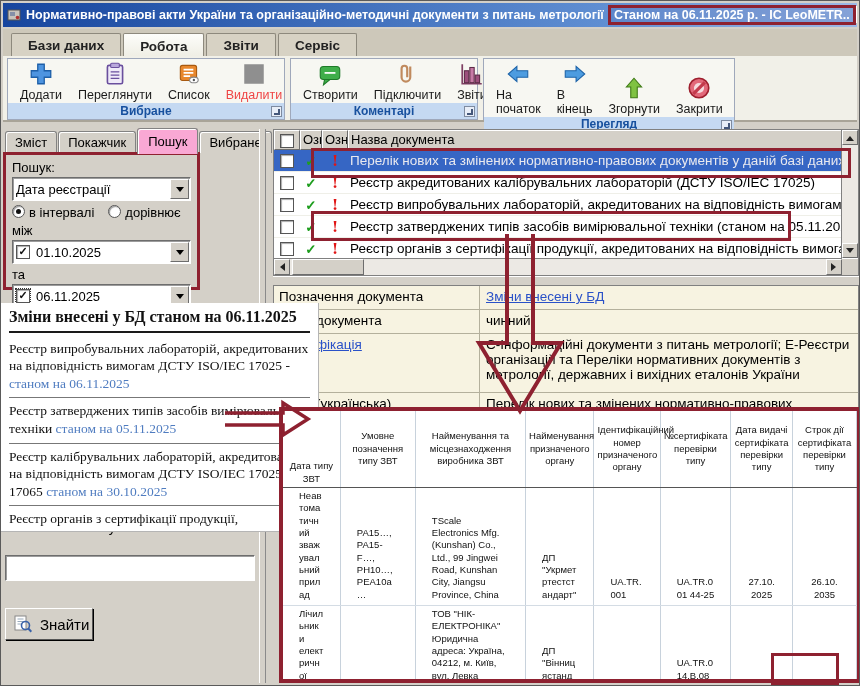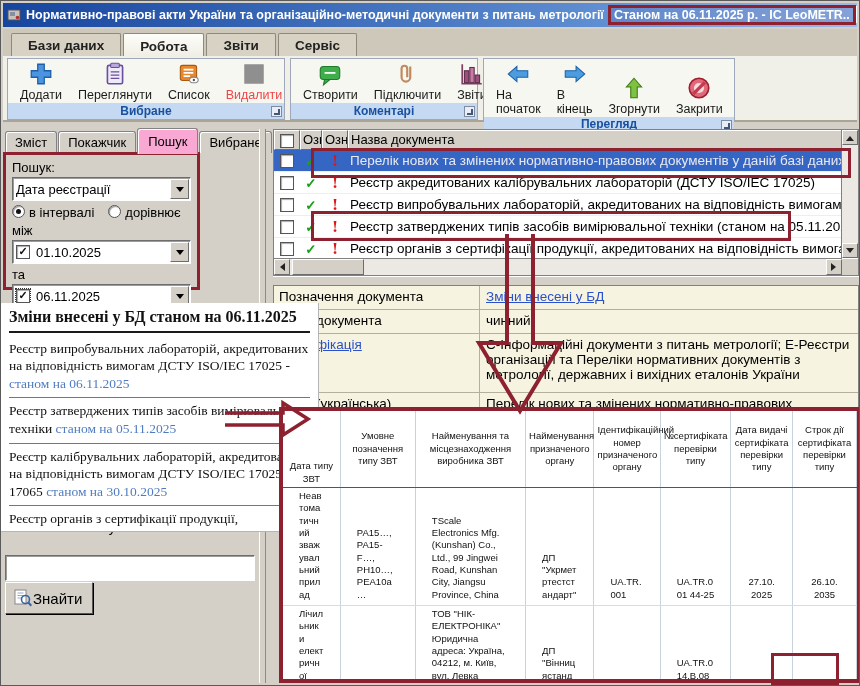--- a/index.html
+++ b/index.html
@@ -59,22 +59,22 @@
   .rdot.on:after{content:"";position:absolute;left:3px;top:3px;width:5px;height:5px;border-radius:50%;background:#111;}
   .cb{width:12px;height:12px;background:#fff;border:1px solid #555;box-shadow:inset 1px 1px 1px #aaa;
     font-size:11px;line-height:11px;text-align:center;font-weight:bold;color:#111;flex:0 0 auto;margin:0 3px;}
   .focus-dotted{outline:1px dotted #333;}
   .vsplit{position:absolute;left:258px;top:128px;width:5px;bottom:2px;background:#d4d0c8;
     border-left:1px solid #fff;border-right:1px solid #8a8a8a;}
   
   .gsearch{position:absolute;left:4px;top:519px;width:250px;height:120px;font-size:13.5px;}
   .gs-input{margin-top:20px;height:24px;background:#fff;border:1px solid;border-color:#6d6d6d #fff #fff #6d6d6d;
     box-shadow:inset 1px 1px 0 #9c9c9c;}
-  .gs-btn{margin-top:1px;width:88px;height:32px;background:#d4d0c8;border:1px solid;
-    border-color:#fff #555 #555 #fff;box-shadow:1px 1px 0 #000;display:flex;align-items:center;
+  .gs-btn{margin-top:27px;width:88px;height:32px;background:#d4d0c8;border:1px solid;
+    border-color:#fff #555 #555 #fff;box-shadow:1px 1px 0 #000;display:flex;align-items:center;gap:7px;
     padding-left:7px;font-size:15px;box-sizing:border-box;}
   
   .doclist{position:absolute;left:272px;top:128px;right:0;height:147px;background:#fff;
     border:1px solid #808080;box-sizing:border-box;}
   .dl-head{display:flex;height:20px;font-size:13px;}
   .dl-hcell{background:#d4d0c8;border:1px solid;border-color:#fff #6d6d6d #6d6d6d #fff;
     padding:1px 2px;overflow:hidden;white-space:nowrap;box-sizing:border-box;}
   .dl-row{display:flex;height:21px;align-items:center;font-size:13.5px;border-bottom:1px solid #efefe8;}
   .dl-row .c1{width:26px;display:flex;justify-content:center;}
   .dl-row .c2{width:22px;text-align:center;color:#1f9e1f;font-weight:bold;}

